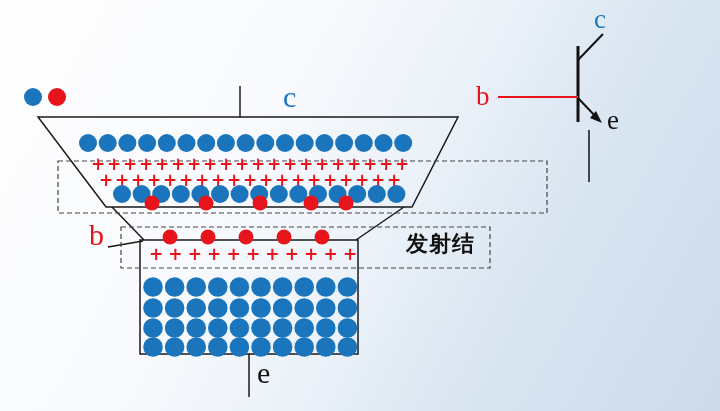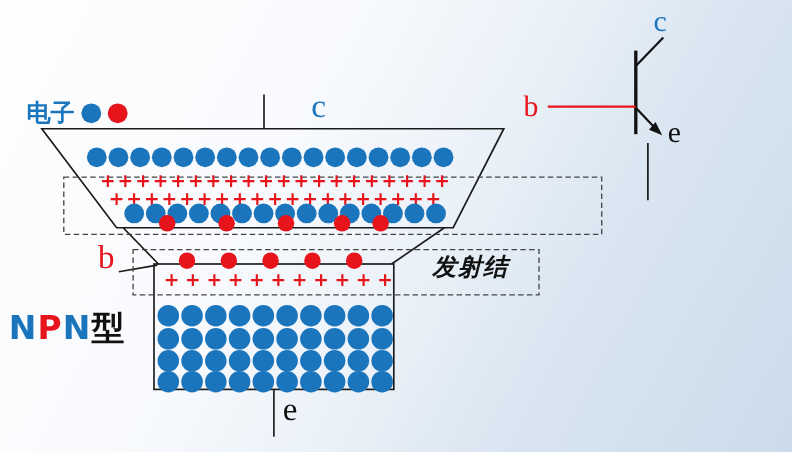--- a/index.html
+++ b/index.html
@@ -181,32 +181,28 @@
       <line x1="578" y1="46" x2="578" y2="122" stroke="#111" stroke-width="3"></line>
       <line x1="578" y1="60" x2="603" y2="34" stroke="#111" stroke-width="2"></line>
       <line x1="498" y1="97" x2="578" y2="97" stroke="#e8141c" stroke-width="2"></line>
       <line x1="578" y1="98" x2="598" y2="119" stroke="#111" stroke-width="2"></line>
       <polygon points="602,123 590,118 596,111" fill="#111"></polygon>
       <line x1="589" y1="130" x2="589" y2="182" stroke="#111" stroke-width="1.5"></line>
     </g>
   </svg>
 
   <div class="legend">
-    <span class="txt" style="color: rgb(27, 117, 188);">电子</span>
     <span class="dot" style="background-color: rgb(27, 117, 188);"></span>
     <span class="dot" style="background-color: rgb(232, 20, 28);"></span>
   </div>
 
   <span class="lbl serif term" style="left: 283px; top: 82px; color: rgb(27, 117, 188);">c</span>
   <span class="lbl serif term" style="left: 89px; top: 220px; color: rgb(232, 20, 28);">b</span>
   <span class="lbl serif term" style="left:257px;top:358px;color:#111;">e</span>
 
-  <span class="lbl jlabel" style="left:393px;top:233px;font-style:italic;">发射结</span>
-
-  <div class="npn">
-    <span style="color: rgb(27, 117, 188);">N</span><span style="color: rgb(232, 20, 28);">P</span><span style="color: rgb(27, 117, 188);">N</span><span style="color:#111;">型</span>
-  </div>
+  <span class="lbl jlabel" style="left:406px;top:233px;">发射结</span>
+
 
   <span class="lbl serif symlbl" style="left: 594px; top: 6px; color: rgb(27, 117, 188);">c</span>
   <span class="lbl serif symlbl" style="left: 476px; top: 83px; color: rgb(232, 20, 28);">b</span>
   <span class="lbl serif symlbl" style="left:607px;top:107px;color:#111;">e</span>
 
 </div>
 
 </body></html>

